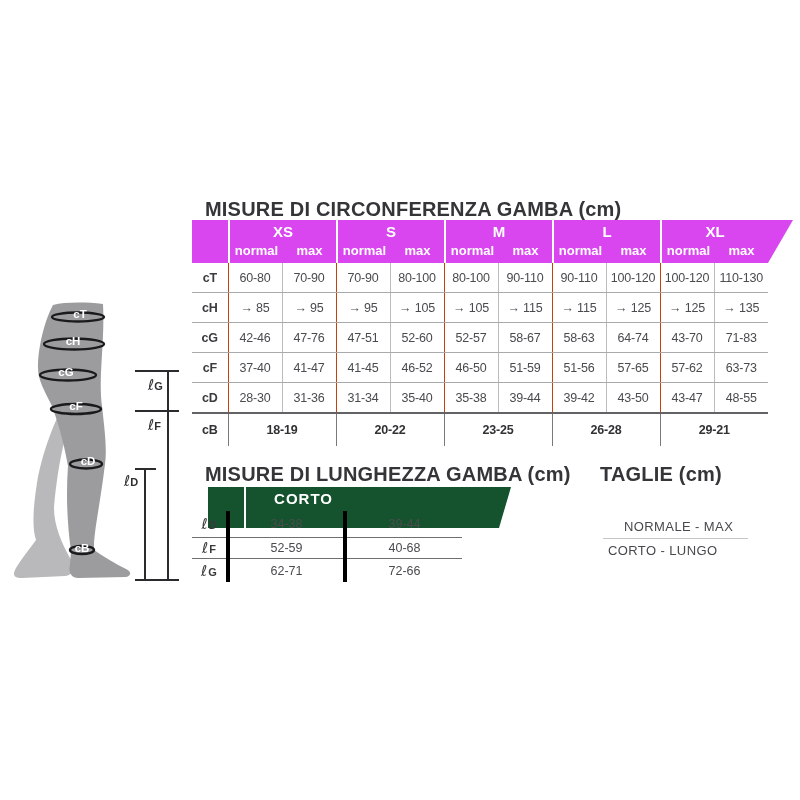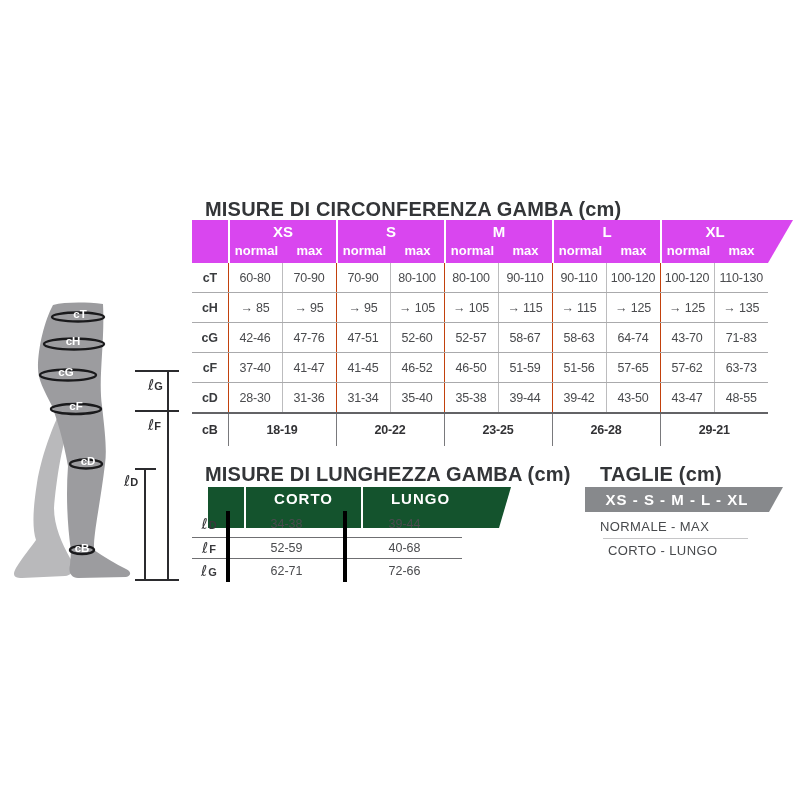--- a/index.html
+++ b/index.html
@@ -286,21 +286,20 @@
     <td class="g" colspan="2">29-21</td>
   </tr>
 </tbody>
     </table>
 
 <div class="sec-title" style="left:205px; top:463px;">MISURE DI LUNGHEZZA GAMBA (cm)</div>
 
 <div class="len-header">
   <div class="hdr-blank"></div>
   <div class="lencol">CORTO</div>
-  <div class="lencol">LUNGO</div>
 </div>
 
 <table class="len-body">
   <colgroup>
         <col style="width:36px">
         <col style="width:117px">
         <col style="width:117px">
       </colgroup>
   <tbody>
         <tr class="r1">
@@ -315,18 +314,17 @@
   </tr>
   <tr class="r3">
     <td><span class="scr">ℓ</span><span class="ltr">G</span></td>
     <td class="v">62-71</td>
     <td class="v">72-66</td>
   </tr>
 </tbody>
     </table>
 
 <div class="sec-title" style="left:600px; top:463px;">TAGLIE (cm)</div>
-<div class="taglie-banner">XS - S - M - L - XL</div>
-<div class="taglie-line" style="left:600px; top:519px;">NORMALE - MAX</div>
+<div class="taglie-line" style="left:624px; top:519px;">NORMALE - MAX</div>
 <div class="taglie-divider"></div>
 <div class="taglie-line" style="left:608px; top:543px;">CORTO - LUNGO</div>
 
 </div>
 
 </body></html>

